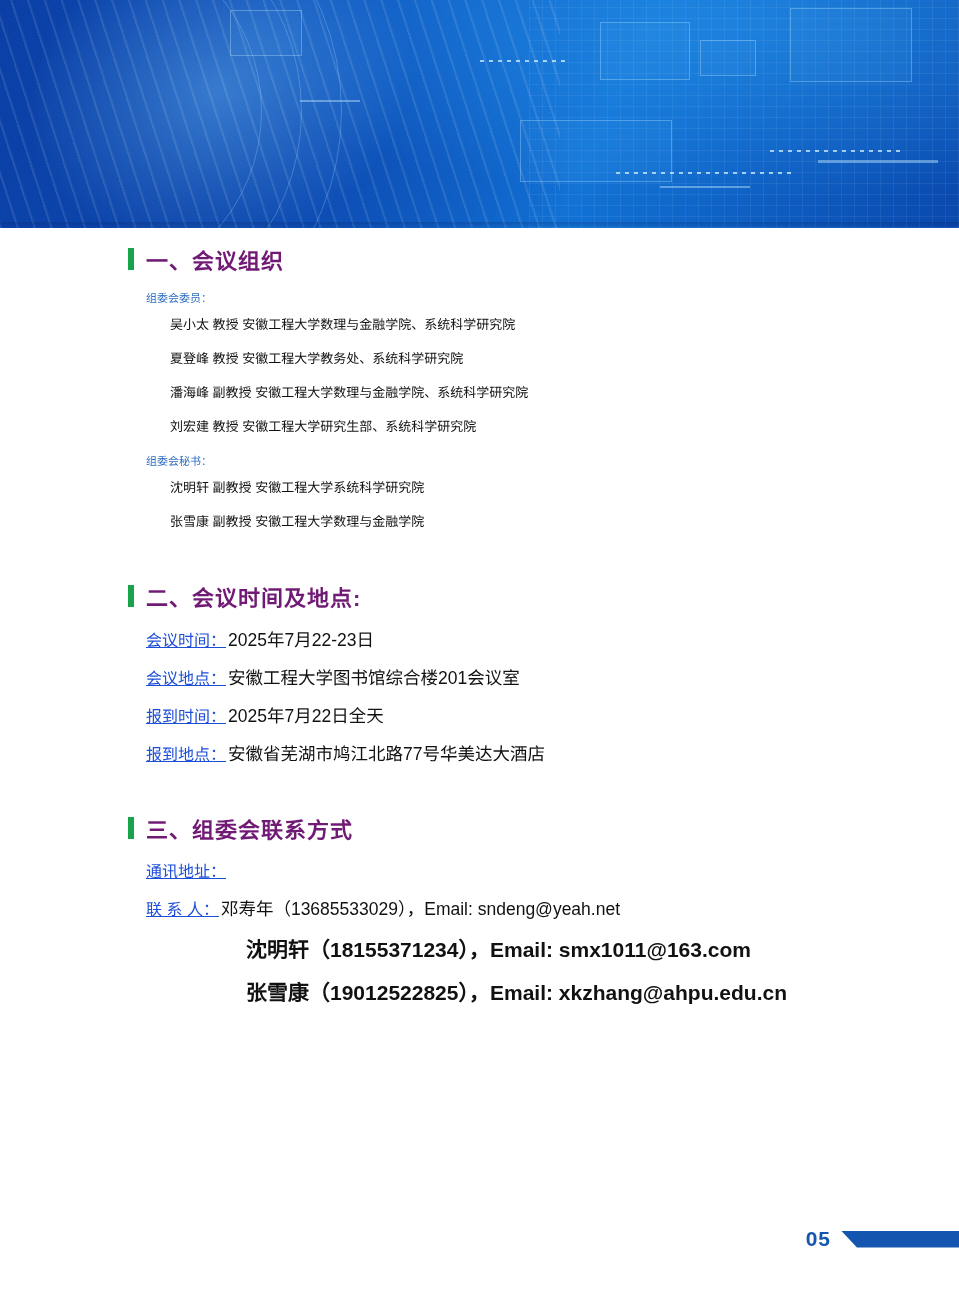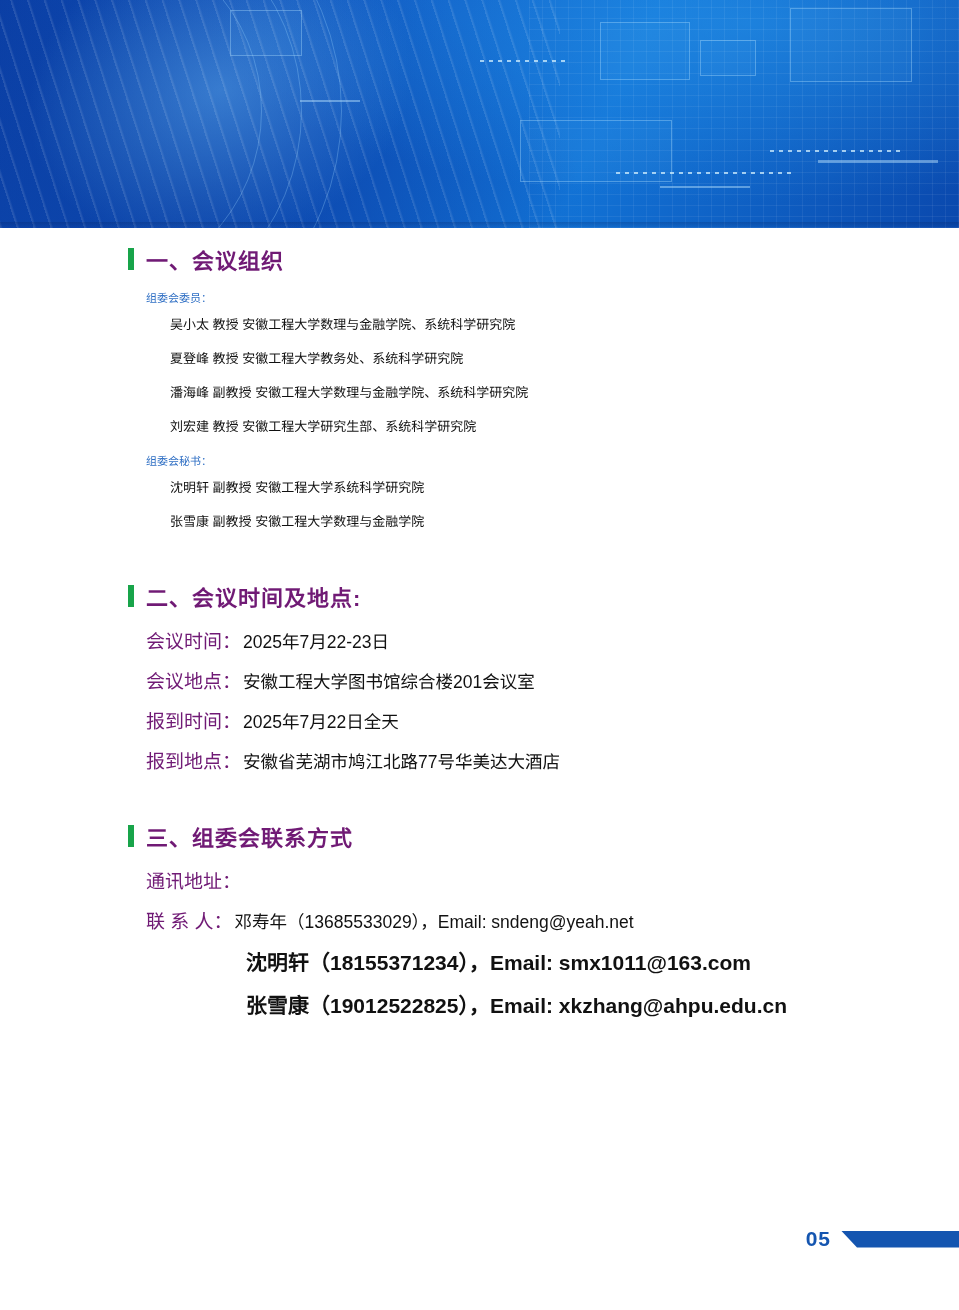--- a/index.html
+++ b/index.html
@@ -135,23 +135,24 @@
     margin-bottom: 14px;
   }
 
   .kv-row {
     display: flex;
     margin-left: 146px;
     margin-bottom: 13px;
     align-items: baseline;
   }
   .kv-key {
-    color: #701a75;
-    font-size: 19px;
+    color: #1d4ed8;
+    font-size: 16px;
     white-space: nowrap;
+    text-decoration: underline;
   }
   .kv-val {
     color: #111111;
     font-size: 17.5px;
     margin-left: 2px;
   }
   .kv-row.wide .kv-key { letter-spacing: 0; }
 
   .contact-extra {
     margin-left: 246px;

